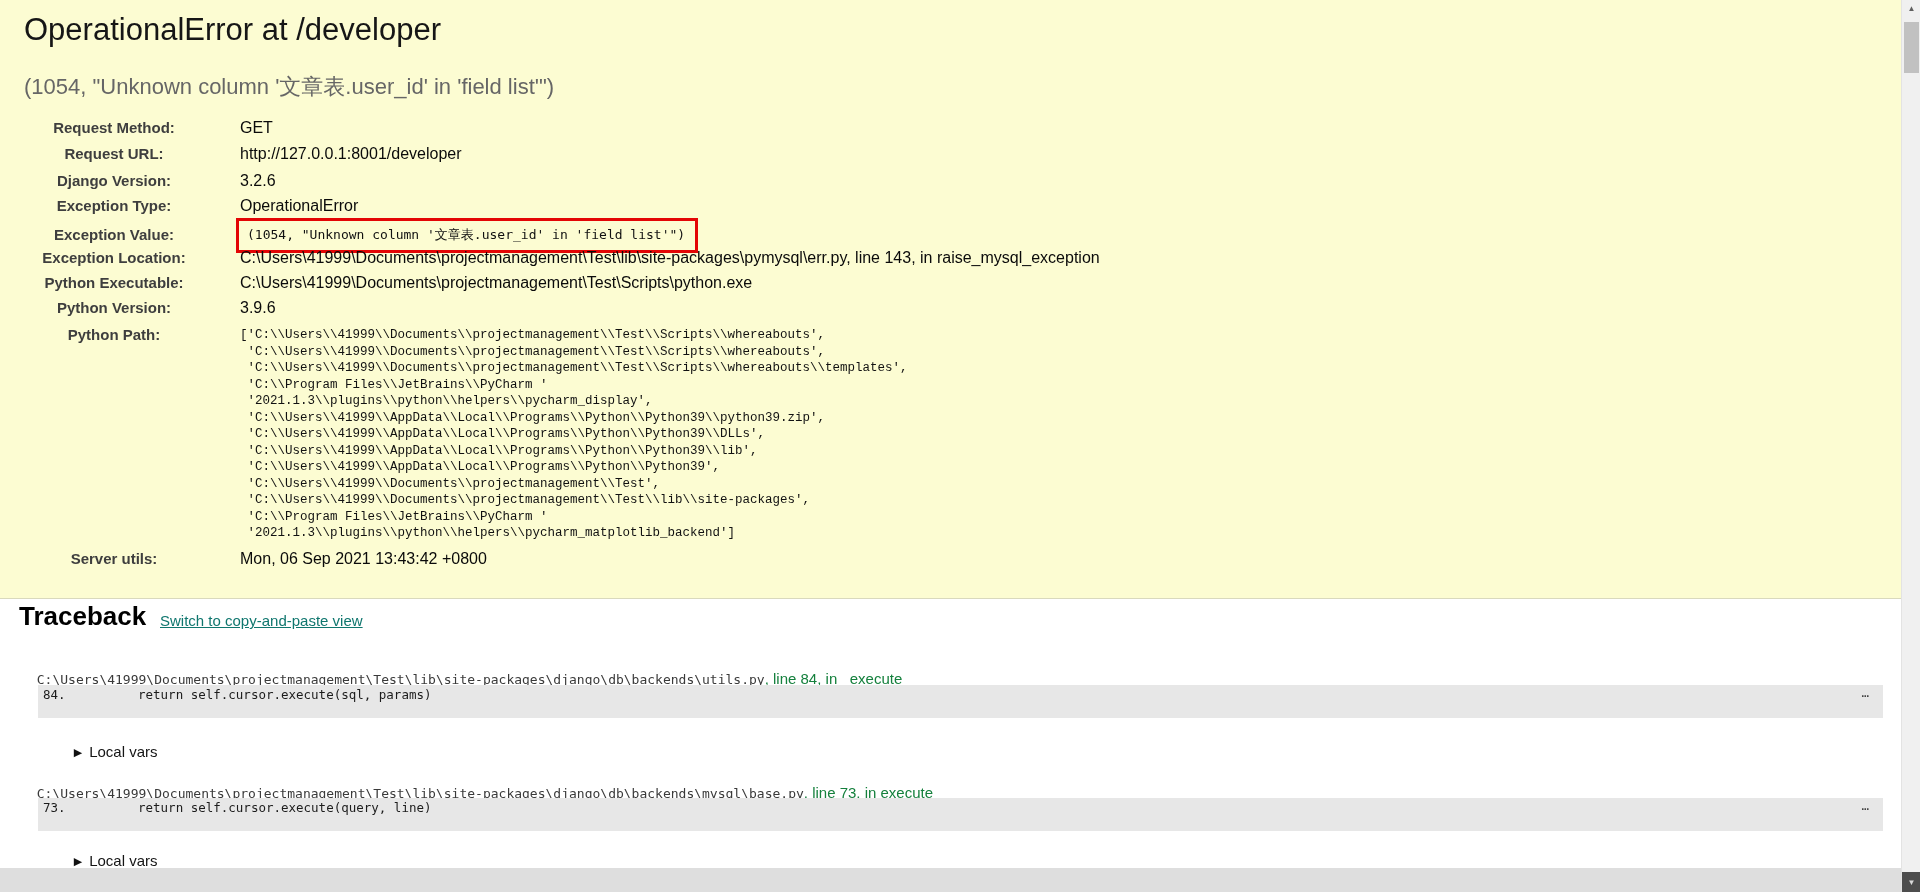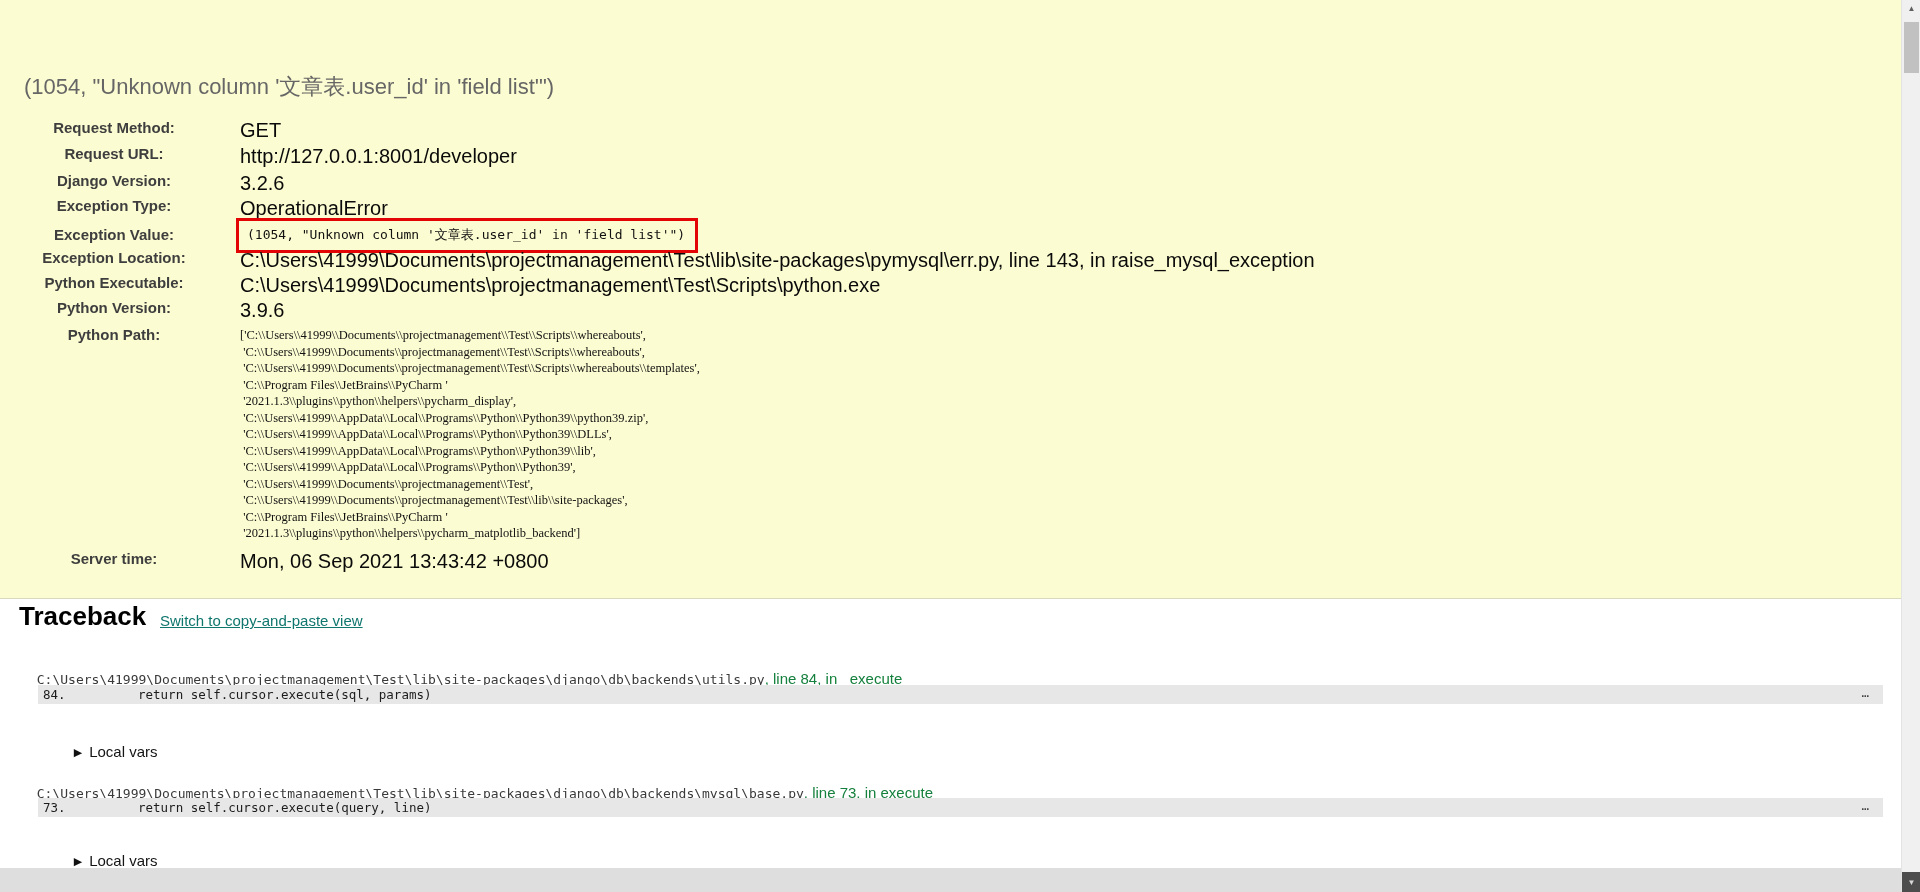--- a/index.html
+++ b/index.html
@@ -20,48 +20,48 @@
     position:absolute; left:24px; top:72px;
     font-size:22px; font-weight:400; color:#666666; white-space:pre;
   }
   .meta-row { position:absolute; left:0; width:1880px; }
   .meta-label {
     position:absolute; left:0; top:0; width:228px; text-align:center;
     font-size:15px; font-weight:bold; color:#3e3e3e; white-space:pre;
   }
   .meta-value {
     position:absolute; left:240px; top:0;
-    font-size:20px; color:#0a0a0a; white-space:pre;
+    font-size:16px; color:#0a0a0a; white-space:pre;
   }
   .exc-value-box {
     position:absolute; left:236px; top:-8px;
     border:3px solid #e30505; padding:5px 10px 6px 8px;
     font-family:"DejaVu Sans Mono", monospace; font-size:13px; color:#111;
     background:transparent; white-space:pre;
   }
   .pypath-pre {
     position:absolute; left:240px; top:1px; margin:0;
-    font-family:Liberation Serif, serif;
+    font-family:Liberation Mono, monospace;
     font-size:12.5px; line-height:16.5px; color:#111; white-space:pre;
   }
   
   .traceback { position:absolute; left:0; top:599px; width:1901px; height:293px; background:#ffffff; }
   .tb-heading {
     position:absolute; left:19px; top:2px;
     font-size:26px; font-weight:700; color:#000;text-align:center;
   }
   .tb-switch-link {
     position:absolute; left:160px; top:13px;
     font-size:15px; color:#0f766e; text-decoration:underline; cursor:pointer; white-space:pre;
   }
   .frame-path { position:absolute; left:19px; height:18px; white-space:pre; }
   .fp-mono { font-family:"DejaVu Sans Mono", monospace; font-size:13px; color:#3a3a3a; }
   .fp-info { font-size:15px; color:#15803d;text-decoration:underline; }
   .code-bar {
-    position:absolute; left:38px; width:1845px; height:19px; background:#e7e7e7;
+    position:absolute; left:38px; width:1845px; height:33px; background:#e7e7e7;
     font-family:"DejaVu Sans Mono", monospace; font-size:12.5px; color:#1c1c1c;
   }
   .code-lineno { position:absolute; left:5px; top:2px; white-space:pre; }
   .code-text   { position:absolute; left:100px; top:2px; white-space:pre; }
   .code-more   { position:absolute; right:14px; top:0px; color:#444; cursor:pointer; }
   .local-vars { position:absolute; left:57px; height:18px; font-size:15px; color:#141414; cursor:pointer; white-space:pre; }
   .lv-arrow { font-size:11px; color:#111; margin-right:7px; vertical-align:1px; }
   .bottom-bar { position:absolute; left:0; bottom:0; width:1901px; height:24px; background:#dedede; }
   .bottom-bar .frame-path { top:3px; }
   
@@ -81,20 +81,21 @@
   .sb-btn-down {
     position:absolute; bottom:0; left:0; width:19px; height:20px;
     background:#4d4d4d; display:flex; align-items:center; justify-content:center;
     color:#d9d9d9; font-size:8px; cursor:pointer;
   }
 </style>
 </head>
 <body>
 
 <div class="summary">
+  <div class="page-title">OperationalError at /developer</div>
   <div class="page-subtitle">(1054, "Unknown column '文章表.user_id' in 'field list'")</div>
 
   <div class="meta-row" style="top:119px">
     <span class="meta-label">Request Method:</span>
     <span class="meta-value">GET</span>
   </div>
   <div class="meta-row" style="top:145px">
     <span class="meta-label">Request URL:</span>
     <span class="meta-value">http://127.0.0.1:8001/developer</span>
   </div>
@@ -132,21 +133,21 @@
  'C:\\Users\\41999\\AppData\\Local\\Programs\\Python\\Python39\\python39.zip',
  'C:\\Users\\41999\\AppData\\Local\\Programs\\Python\\Python39\\DLLs',
  'C:\\Users\\41999\\AppData\\Local\\Programs\\Python\\Python39\\lib',
  'C:\\Users\\41999\\AppData\\Local\\Programs\\Python\\Python39',
  'C:\\Users\\41999\\Documents\\projectmanagement\\Test',
  'C:\\Users\\41999\\Documents\\projectmanagement\\Test\\lib\\site-packages',
  'C:\\Program Files\\JetBrains\\PyCharm '
  '2021.1.3\\plugins\\python\\helpers\\pycharm_matplotlib_backend']</pre>
   </div>
   <div class="meta-row" style="top:550px">
-    <span class="meta-label">Server time:</span>
+    <span class="meta-label">Server utils:</span>
     <span class="meta-value">Mon, 06 Sep 2021 13:43:42 +0800</span>
   </div>
 </div>
 
 <div class="traceback">
   <div class="tb-heading">Traceback</div>
   <a class="tb-switch-link">Switch to copy-and-paste view</a>
 
   <div class="frame-path" style="top:53px">
     <span class="fp-mono">C:\Users\41999\Documents\projectmanagement\Test\lib\site-packages\django\db\backends\utils.py</span><span class="fp-info">, line 84, in _execute</span>

